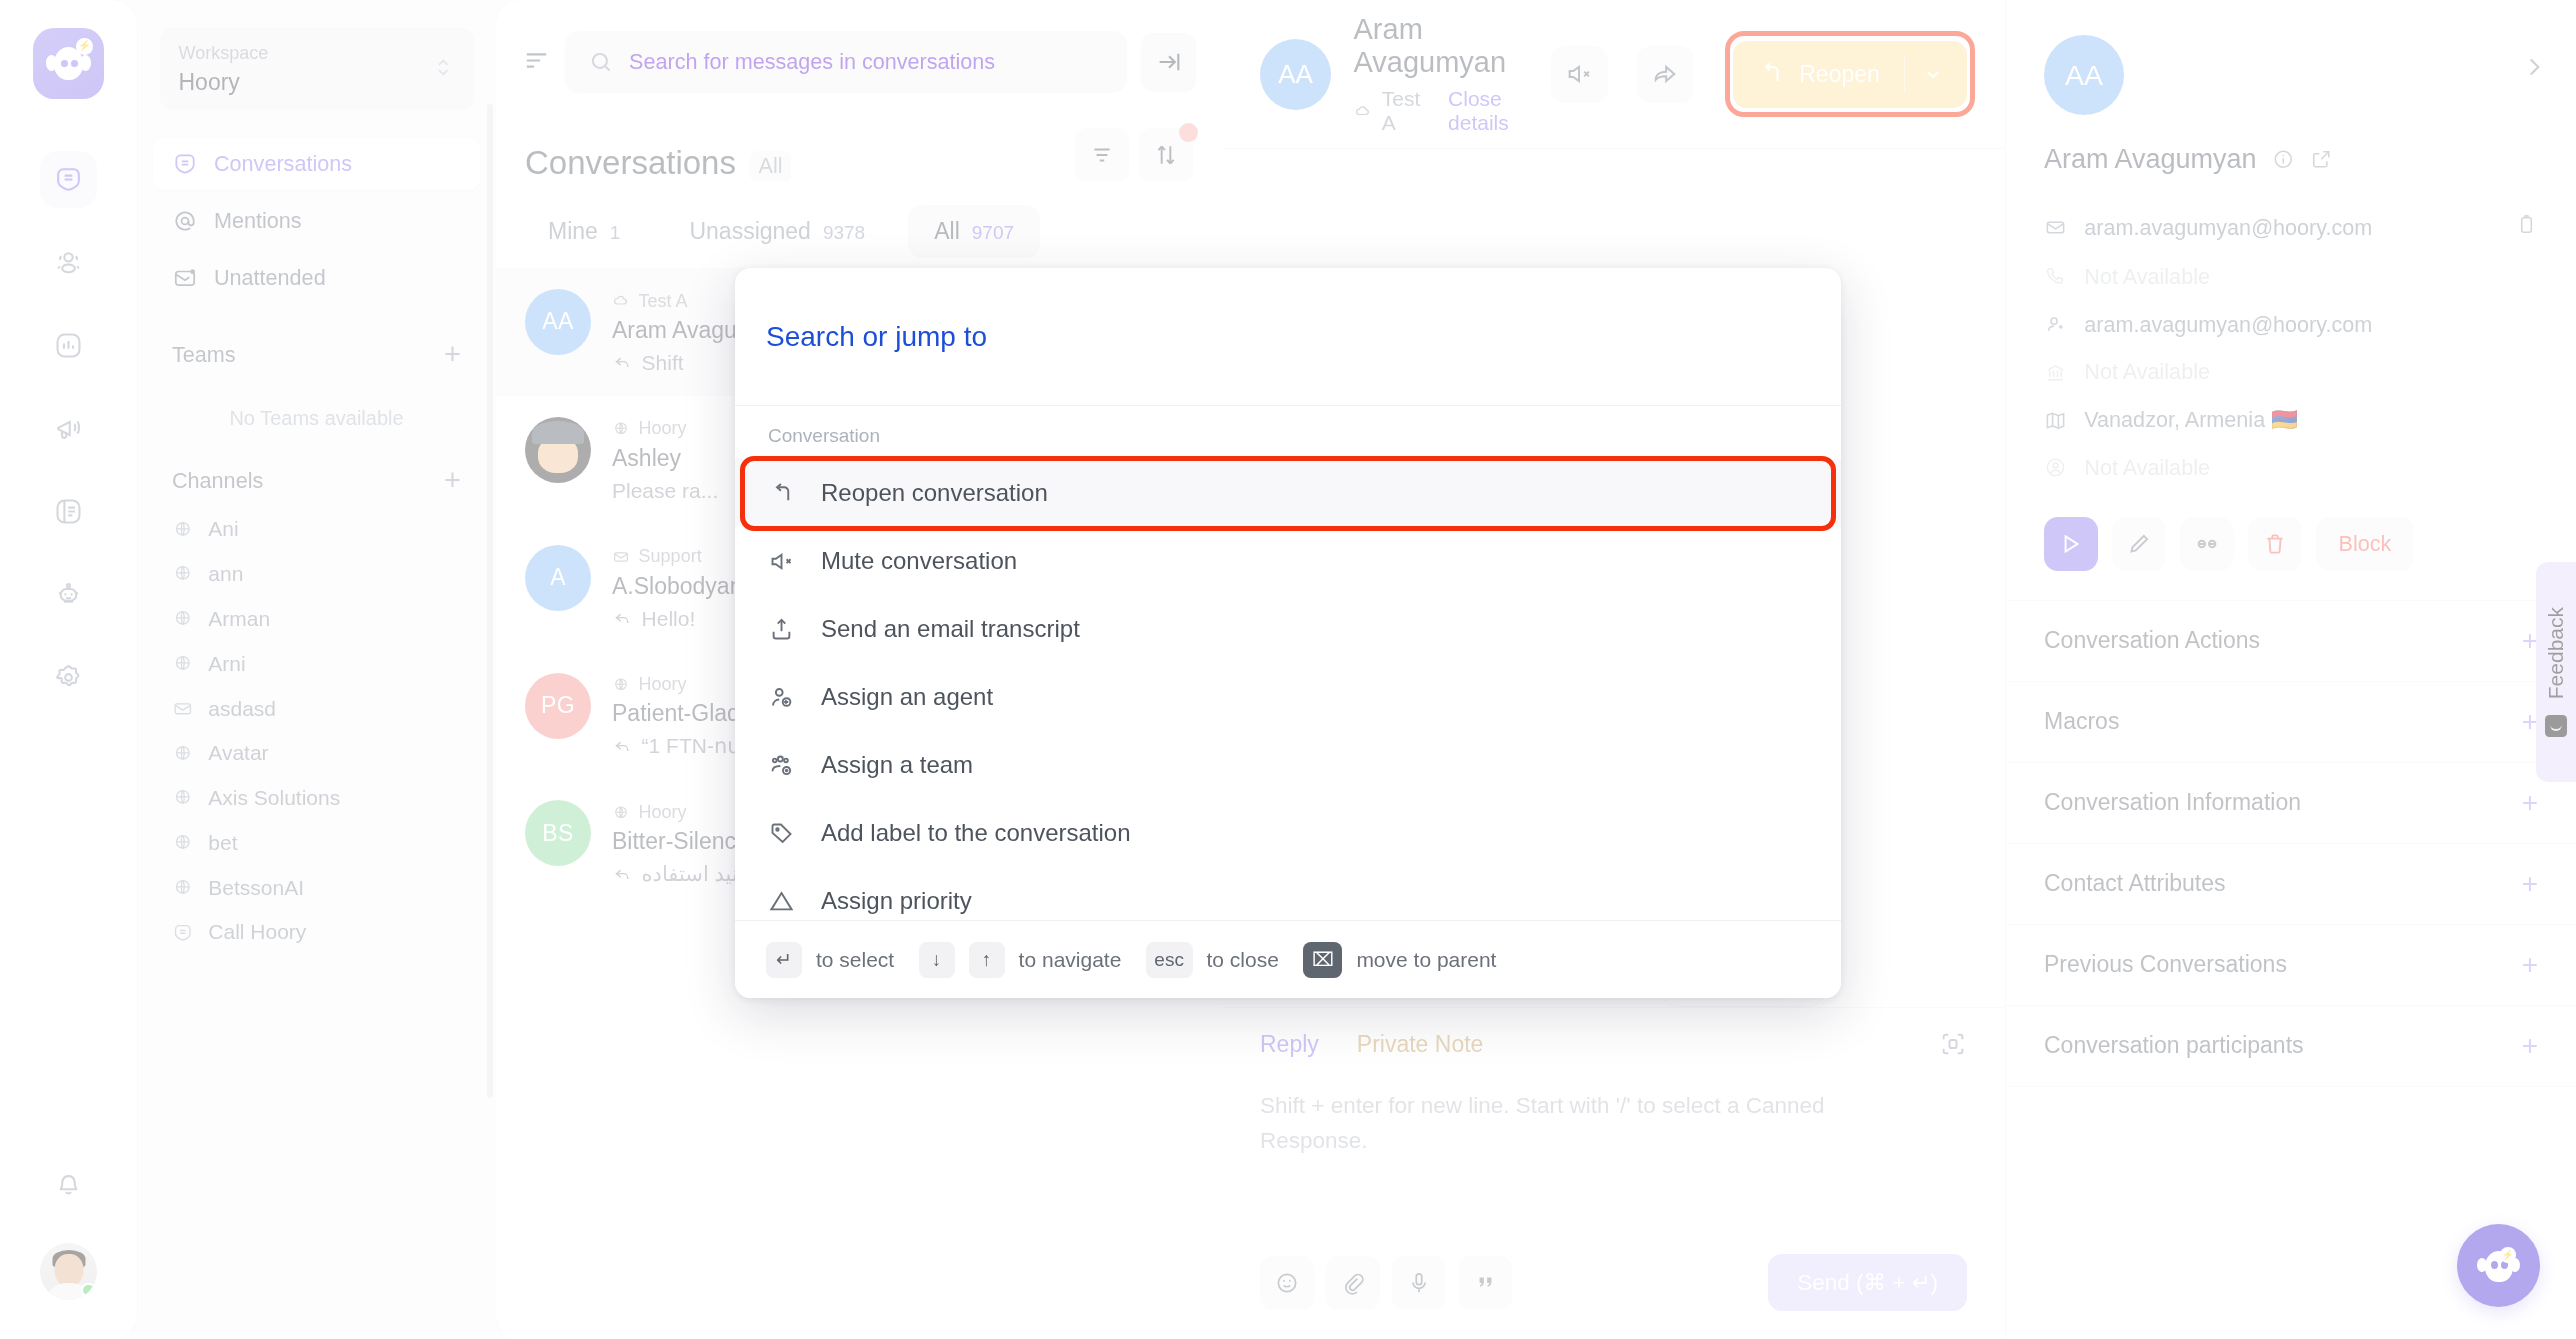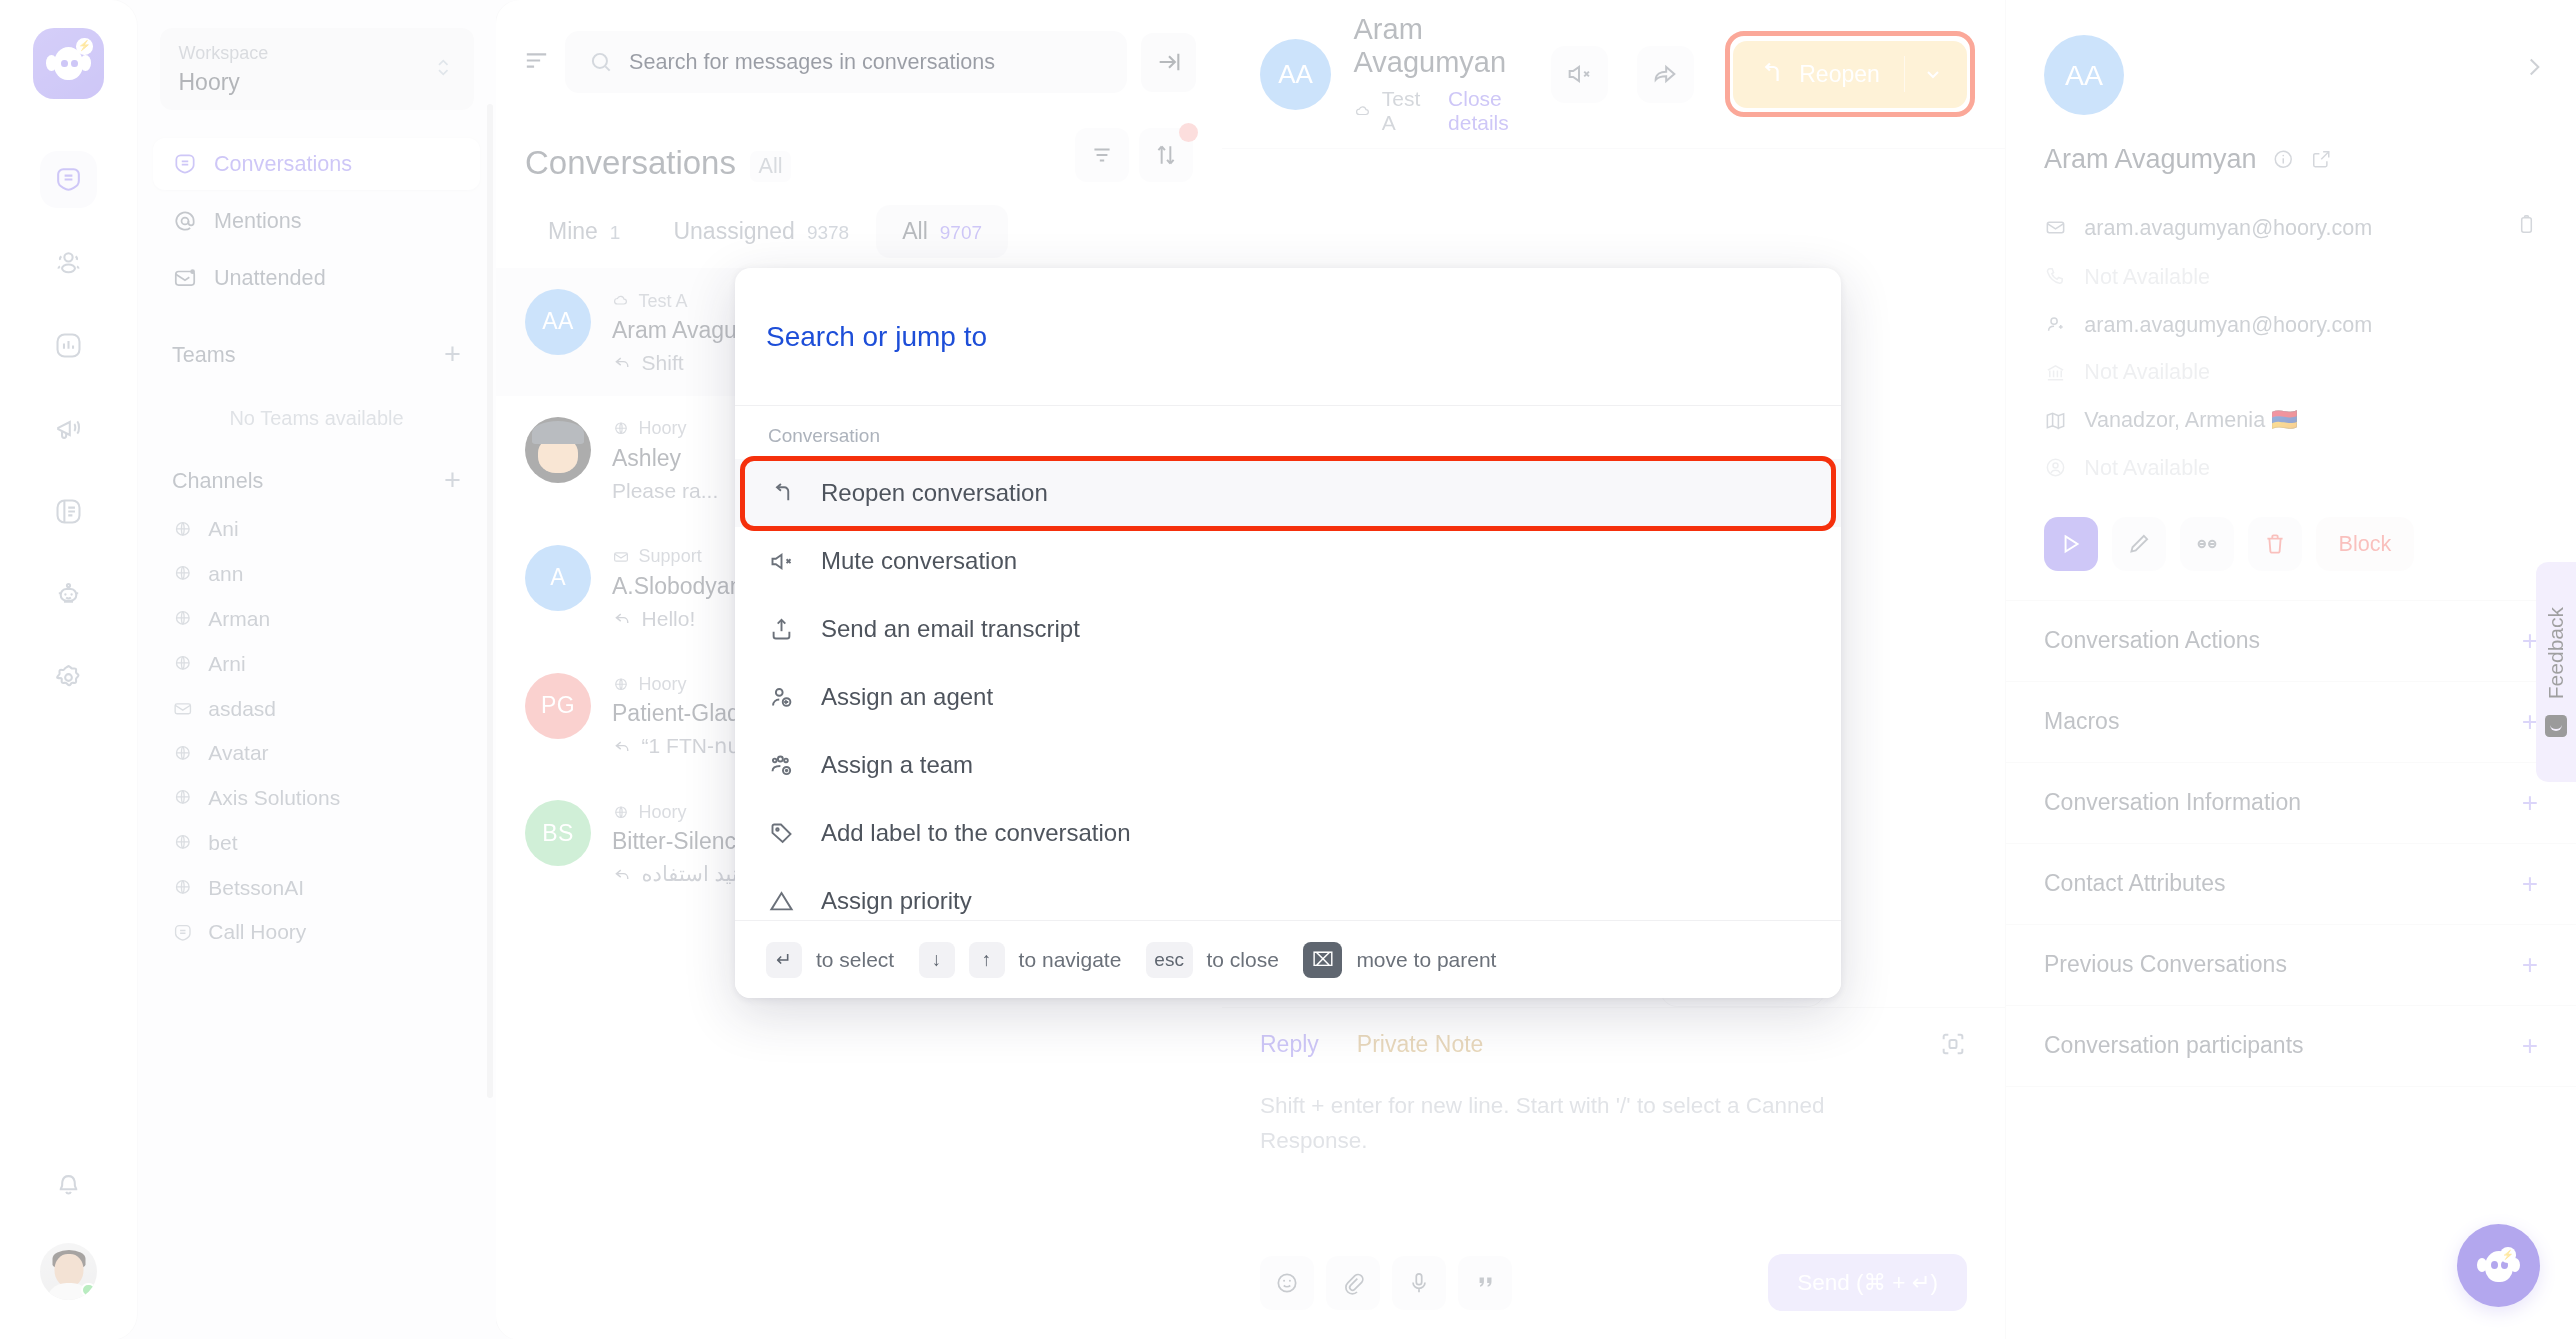--- a/index.html
+++ b/index.html
@@ -107,38 +107,38 @@
     border-radius: 24px 0 0 24px; margin-top: 0; position: relative; z-index: 3;
     box-shadow: -0.9px 0 0 #f0f0f2; display: flex; flex-direction: column;
   }
   .search-row { display: flex; align-items: center; gap: 14px; padding: 31px 26px 0 26px; }
   .filter-ic { color: #6e7682; cursor: pointer; }
   .search-box {
     flex: 1; height: 62px; background: #f5f5f7; border-radius: 14px;
     display: flex; align-items: center; gap: 15.6px; padding: 0 22.5px; cursor: text;
   }
   .search-box svg { width: 26px; height: 26px; color: #9aa3b0; flex-shrink: 0;}
-  .search-ph { font-size: 21.6px; color: #0f172a; }
+  .search-ph { font-size: 21.6px; color: #6d28d9; }
   .collapse-btn {
     width: 55px; height: 59px; border-radius: 12px; background: #f5f5f7;
     display: flex; align-items: center; justify-content: center; cursor: pointer; color: #51585f;
   }
   .conv-head { display: flex; align-items: flex-end; padding: 35px 29px 0 29px; position: relative;}
   .conv-title { font-size: 33px; color: #5c626b; font-weight: 400; }
   .conv-sub { font-size: 21.6px; color: #a3a9b3; margin-left: 14px; background:#f7f7f9; border-radius:7px; padding:2.6px 8.6px;}
   .conv-head-acts { margin-left: auto; display: flex; gap: 10.4px; align-items: center; }
   .hbtn {
     width: 54px; height: 54px; border-radius: 12px; background: #f7f7f9; display: flex;
     align-items: center; justify-content: center; cursor: pointer; color: #5f6670; position: relative;
   }
   .hbtn .badge-dot {
     position: absolute; top: -5.2px; right: -5.2px; width: 19px; height: 19px;
     background: #f8b0ae; border-radius: 50%;
   }
-  .tabs { display: flex; gap: 1px; padding: 22.5px 26px 0 26px; }
+  .tabs { display: flex; gap: 17px; padding: 22.5px 26px 0 26px; }
   .tab {
     display: flex; align-items: baseline; gap: 12px; padding: 13px 26px;
     border-radius: 14px; cursor: pointer; font-size: 23px; color: #8d949f;
   }
   .tab.active { background: #f6f6f8; color: #555b64; }
   .tab .cnt { font-size: 19px; color: #9aa3b0; }
   .tab.active .cnt { color: #8a79ec; }
   .clist { flex: 1; overflow: hidden; padding-top: 10.4px; }
   .crow { display: flex; gap: 21px; padding: 21px 29px; position: relative; cursor: pointer; }
   .crow.sel { background: #f7f7f9; }

